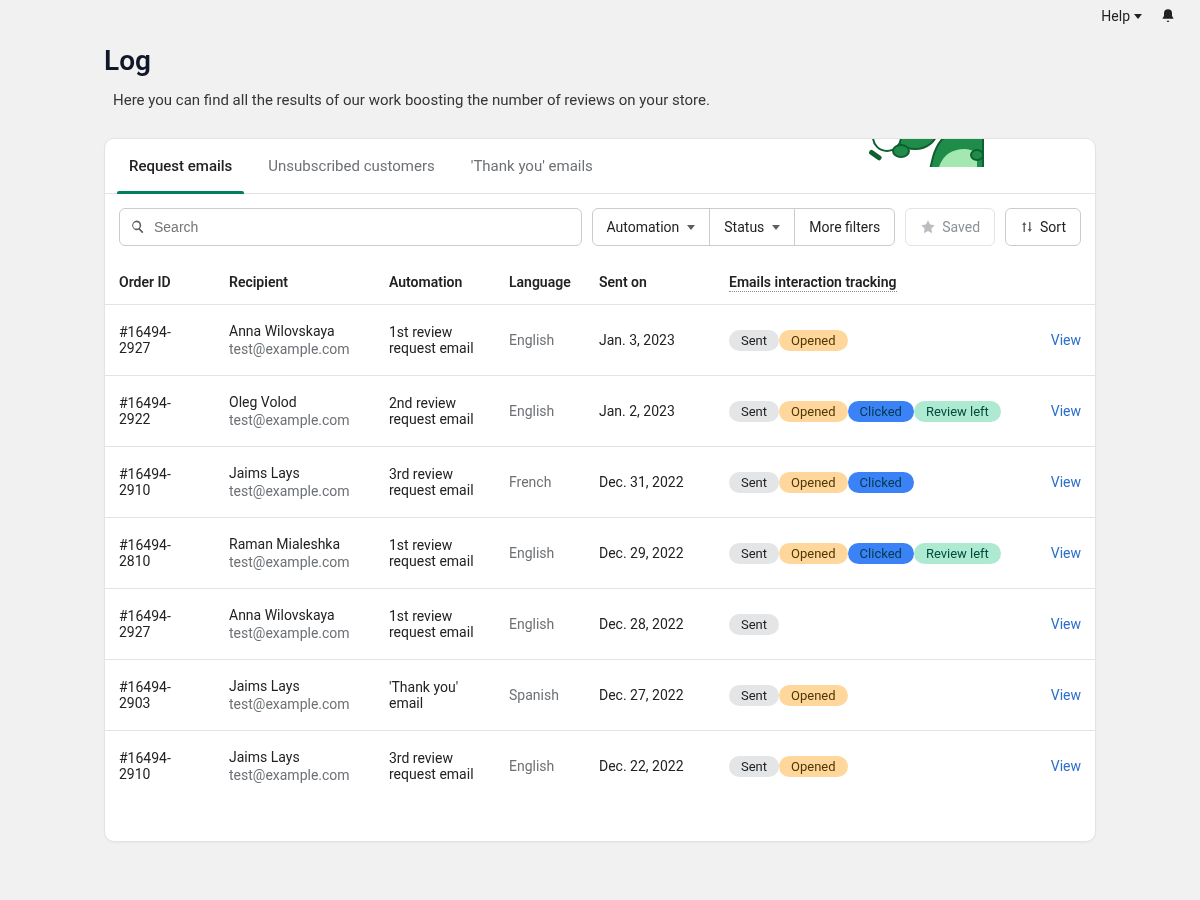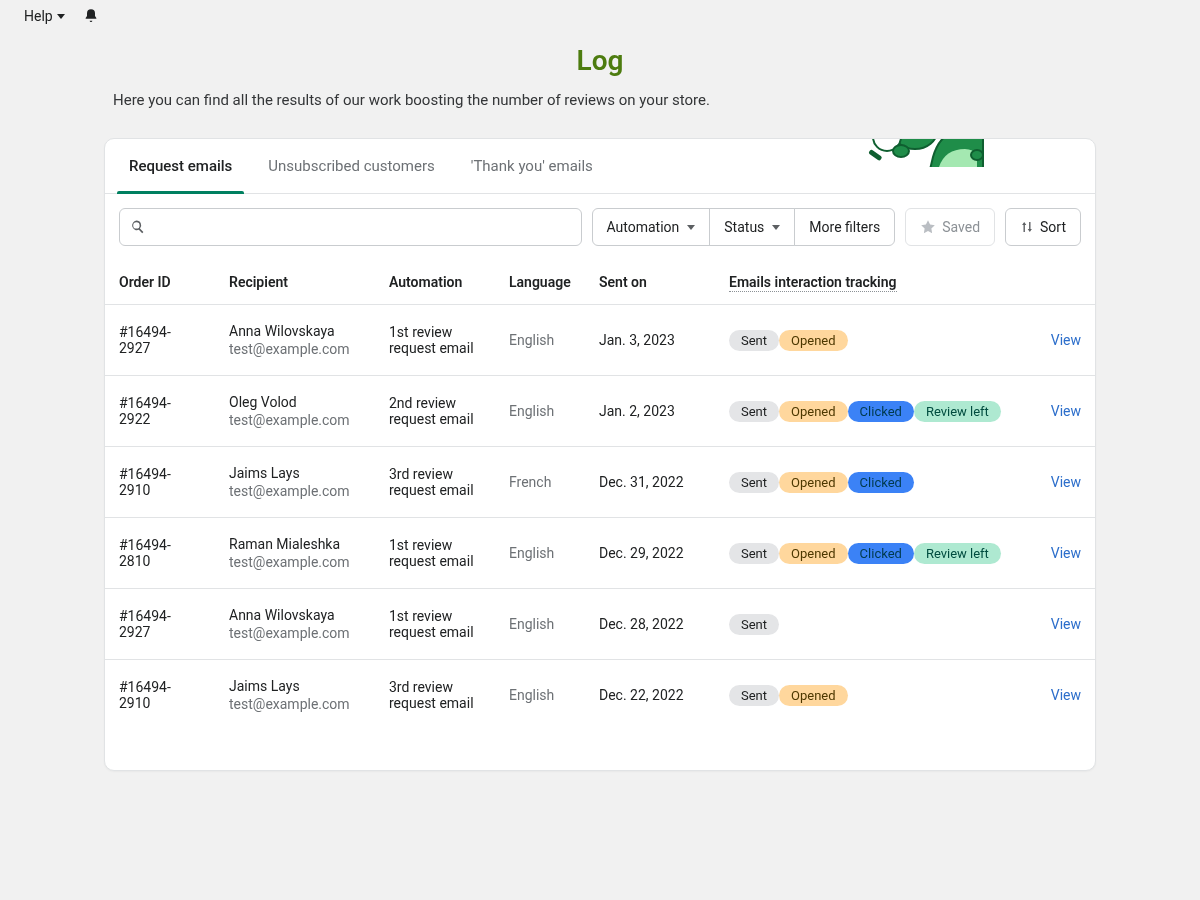--- a/index.html
+++ b/index.html
@@ -5,31 +5,32 @@
   * { box-sizing: border-box; }
   body {
     margin: 0;
     font-family: -apple-system, BlinkMacSystemFont, "Segoe UI", Roboto, Helvetica, Arial, sans-serif;
     background: #f1f1f1;
     font-size: 14px;
     color: #202223;
   }
   .topbar {
     display: flex;
+    justify-content: flex-end;
     align-items: center;
     height: 32px;
     padding: 0 24px;
     gap: 18px;
   }
   .help-link { display:flex; align-items:center; gap:4px; font-size:14px; color:#202223; cursor:pointer; }
   .caret-down { display:inline-block; width:0; height:0; border-left:4px solid transparent; border-right:4px solid transparent; border-top:5px solid #202223; }
   .bell { width:16px; height:16px; }
   .page { padding: 0 104px 40px 104px; }
   .header-wrap { position: relative; padding: 12px 0 20px 0; }
-  h1.page-title { font-size:28px; font-weight:600; margin:0 0 14px 0; color:#4d7c0f;text-align:center; }
+  h1.page-title { font-size:28px; font-weight:600; margin:0 0 14px 0; color:#0f172a; }
   .subtitle { font-size:15px; color:#343638; margin:9px; }
   .card {
     background:#fff; border:1px solid #e1e3e5; border-radius:10px;
     box-shadow:0 1px 2px rgba(0,0,0,0.04);
     overflow:hidden; position:relative;
   }
   .tabs { display:flex; border-bottom:1px solid #e1e3e5; padding:0 20px; gap:28px; }
   .tab { padding:18px 4px; font-size:15px; color:#6d7175; cursor:pointer; position:relative; }
   .tab.active { color:#202223; font-weight:500; }
   .tab.active::after { content:""; position:absolute; left:-8px; right:-8px; bottom:-1px; height:3px; background:#008060; border-radius:2px 2px 0 0; }
@@ -139,20 +140,21 @@
         <div class="tab active">Request emails</div>
         <div class="tab">Unsubscribed customers</div>
         <div class="tab">'Thank you' emails</div>
       </div>
 
     <div class="filters">
       <div class="search-wrap">
         <svg class="icon-search" viewBox="0 0 20 20">
             <path fill="#5c5f62" d="M8 2a6 6 0 014.47 10.03l4.25 4.25-1.44 1.44-4.25-4.25A6 6 0 118 2zm0 2a4 4 0 100 8 4 4 0 000-8z"></path>
           </svg>
+        <input class="search-input" placeholder="Search" style="">
       </div>
       <div class="segmented">
         <div class="dropdown-btn">
           <span>Automation</span>
           <span class="caret-sm"></span>
         </div>
         <div class="dropdown-btn">
           <span>Status</span>
           <span class="caret-sm"></span>
         </div>
@@ -270,20 +272,37 @@
             <td class="lang">English</td>
             <td>Dec. 28, 2022</td>
             <td>
               <div class="badges">
                 <span class="badge badge-sent">Sent</span>
               </div>
             </td>
             <td class="view-col"><span class="view-link">View</span></td>
           </tr>
           <tr>
+            <td class="order-id">#16494-2903</td>
+            <td>
+              <div class="recipient-name">Jaims Lays</div>
+              <div class="recipient-email">test@example.com</div>
+            </td>
+            <td class="automation-cell">'Thank you' email</td>
+            <td class="lang">Spanish</td>
+            <td>Dec. 27, 2022</td>
+            <td>
+              <div class="badges">
+                <span class="badge badge-sent">Sent</span>
+                <span class="badge badge-opened">Opened</span>
+              </div>
+            </td>
+            <td class="view-col"><span class="view-link">View</span></td>
+          </tr>
+          <tr>
             <td class="order-id">#16494-2910</td>
             <td>
               <div class="recipient-name">Jaims Lays</div>
               <div class="recipient-email">test@example.com</div>
             </td>
             <td class="automation-cell">3rd review request email</td>
             <td class="lang">English</td>
             <td>Dec. 22, 2022</td>
             <td>
               <div class="badges">

